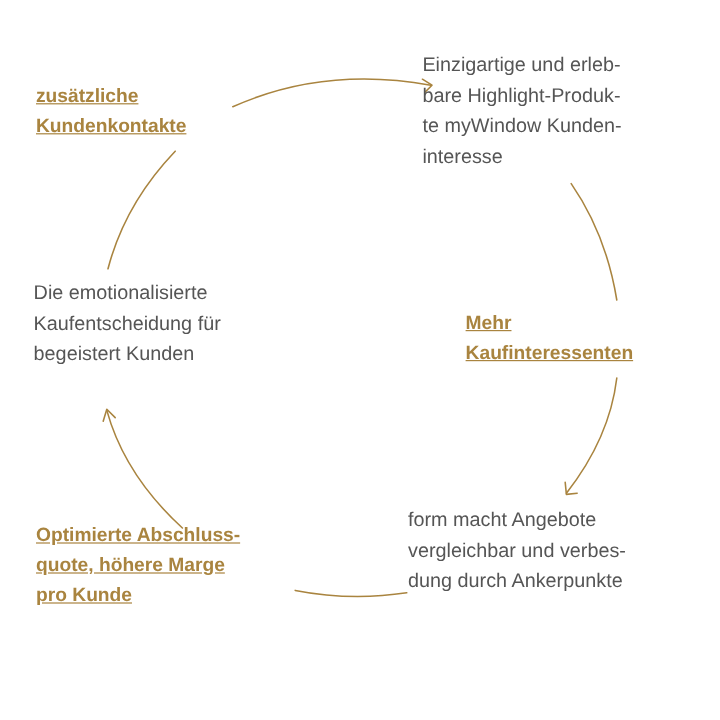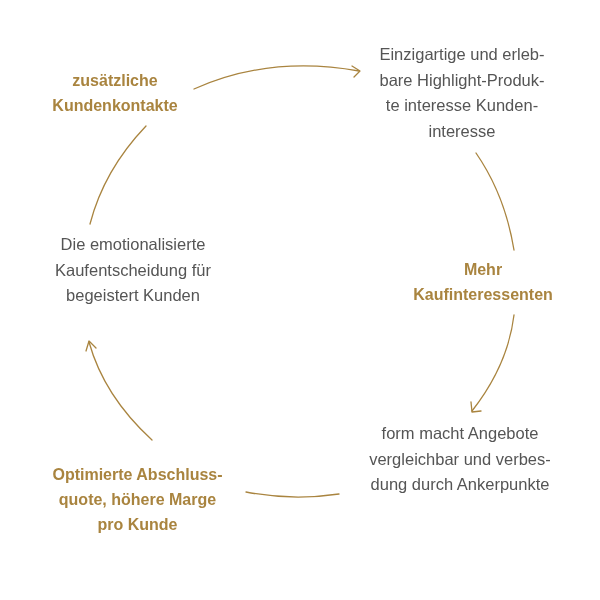--- a/index.html
+++ b/index.html
@@ -17,42 +17,43 @@
     }
     .arrows {
       position: absolute;
       left: 0;
       top: 0;
       width: 600px;
       height: 600px;
     }
     .node {
       position: absolute;
-      text-align: center;
+      text-align: left;
       white-space: nowrap;
     }
     .node .line {
       display: block;
     }
     .heading {
       color: #a9843f;
       font-weight: bold;
       font-size: 16px;
       line-height: 25px;
+      text-decoration: underline;
     }
     .desc {
       color: #555555;
       font-size: 16.5px;
       line-height: 25.5px;
     }
     #n-top-left   { left: 30px;  top: 68px;  width: 170px; }
     #n-top-right  { left: 352px; top: 42px;  width: 220px; }
     #n-right      { left: 388px; top: 257px; width: 190px; }
     #n-bot-right  { left: 340px; top: 421px; width: 240px; }
-    #n-bot-left   { left: 30px;  top: 462px; width: 215px; }
+    #n-bot-left   { left: 30px;  top: 434px; width: 215px; }
     #n-left       { left: 28px;  top: 232px; width: 210px; }
   </style>
 </head>
 <body>
 
 <div class="canvas">
 
   <svg class="arrows" viewBox="0 0 600 600">
     <g fill="none" stroke="#a9843f" stroke-width="1.3" stroke-linecap="round" stroke-linejoin="round">
 
@@ -74,21 +75,21 @@
   </svg>
 
   <div class="node heading" id="n-top-left">
     <span class="line">zusätzliche</span>
     <span class="line">Kundenkontakte</span>
   </div>
 
   <div class="node desc" id="n-top-right">
     <span class="line">Einzigartige und erleb-</span>
     <span class="line">bare Highlight-Produk-</span>
-    <span class="line">te interesse Kunden-</span>
+    <span class="line">te myWindow Kunden-</span>
     <span class="line">interesse</span>
   </div>
 
   <div class="node heading" id="n-right">
     <span class="line">Mehr</span>
     <span class="line">Kaufinteressenten</span>
   </div>
 
   <div class="node desc" id="n-bot-right">
     <span class="line">form macht Angebote</span>

